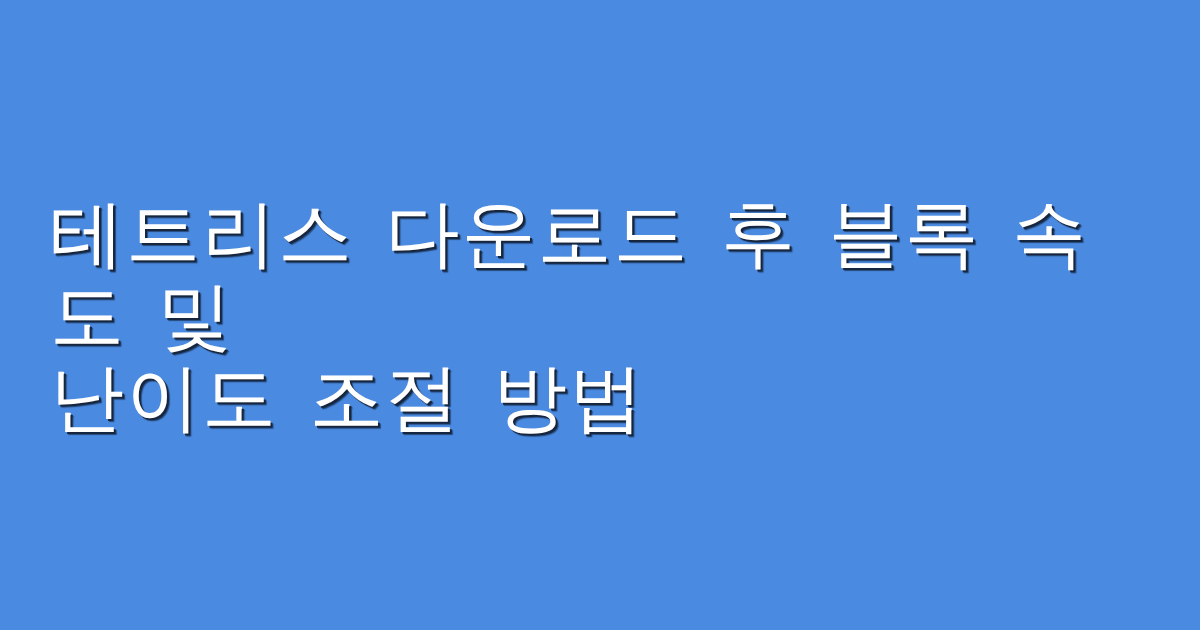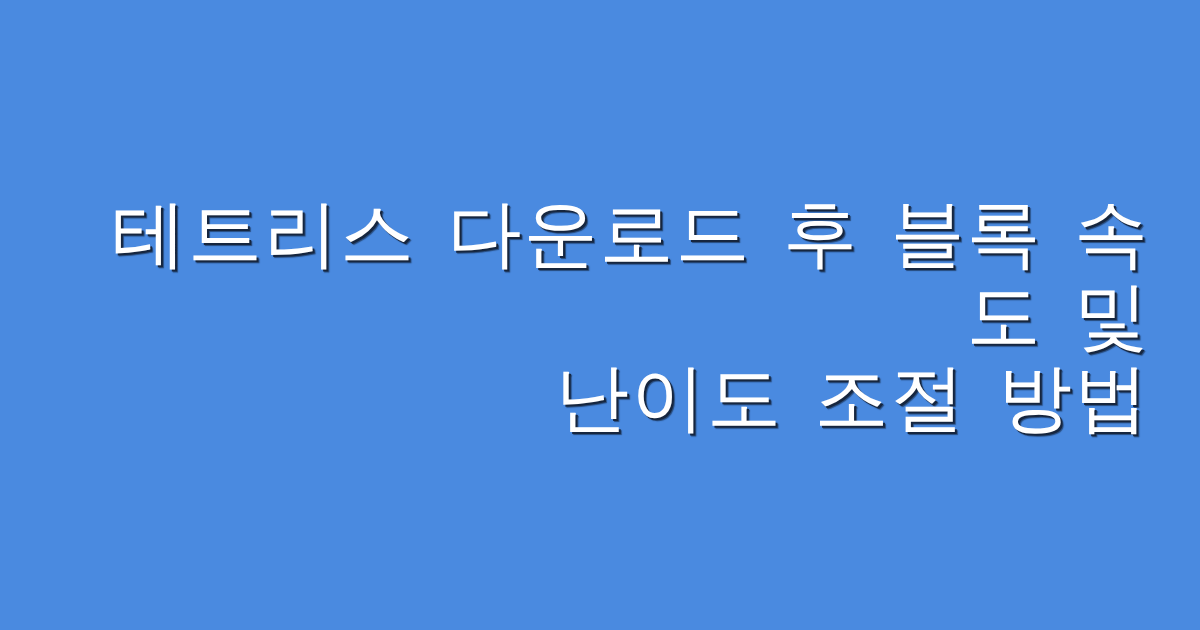--- a/index.html
+++ b/index.html
@@ -23,21 +23,21 @@
     display: flex;
     align-items: center;
     justify-content: center;
     box-sizing: border-box;
   }
 
   #title {
     width: 1100px;
     margin: 12px;
     padding: 0;
-    text-align: right;
+    text-align: left;
     color: #ffffff;
     font-family: "DejaVu Sans", "Liberation Sans", sans-serif;
     font-weight: 400;
     font-size: 74px;
     line-height: 82px;
     letter-spacing: 2px;
     word-spacing: 6px;
     text-shadow:
       2px 2px 0 #16263f,
       3px 3px 1px rgba(10, 22, 42, 0.55);

